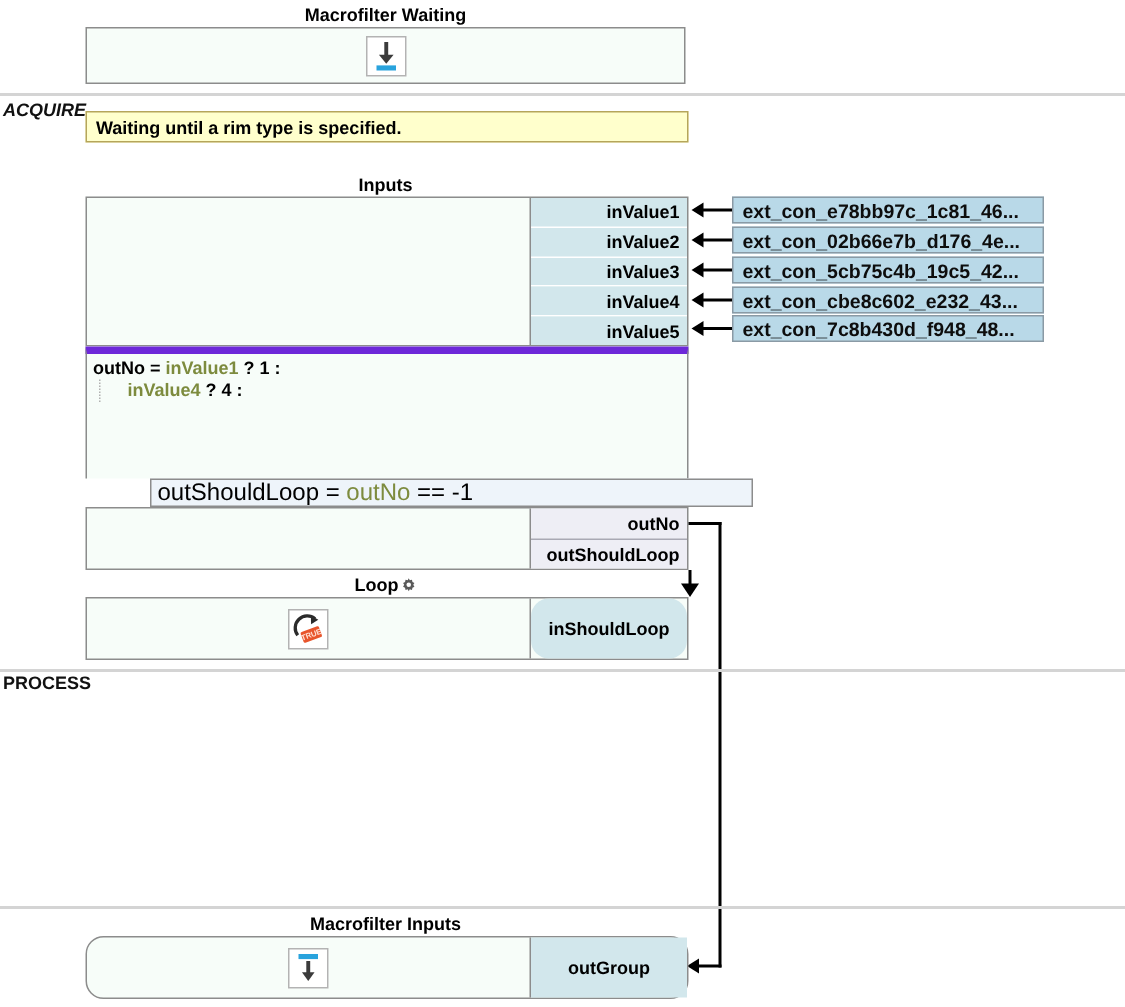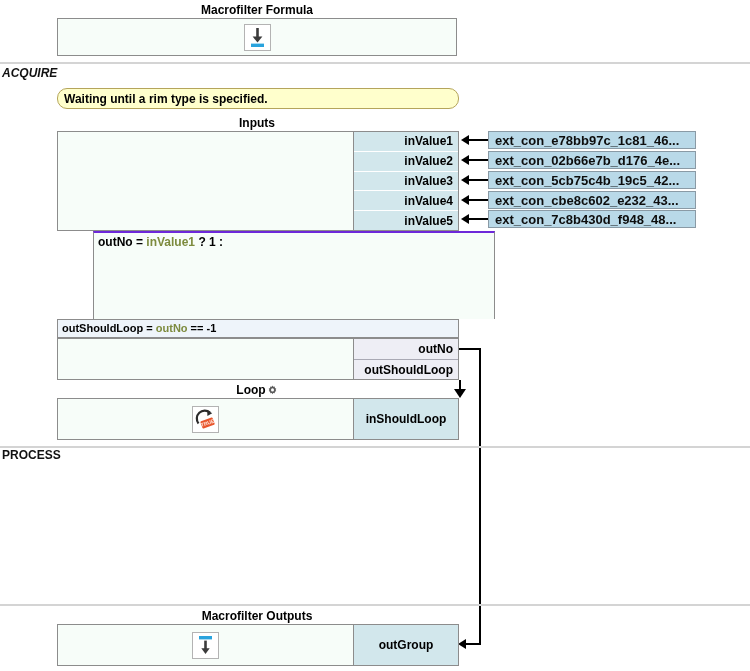--- a/index.html
+++ b/index.html
@@ -124,40 +124,40 @@
     font-weight: bold;
     color: #000000;
     white-space: nowrap;
   }
 
   
   .formula-code {
     position: absolute;
     box-sizing: border-box;
     background: #f7fdf9;
-    border-top: 2px solid #6d28d9;
+    border-top: 5px solid #6d28d9;
     border-left: 1px solid #8c8c8c;
     border-right: 1px solid #8c8c8c;
     font-size: 12px;
     font-weight: bold;
     padding: 2px 0 2px 4px;
     line-height: 15px;
     white-space: nowrap;
-    margin-left: 36px;
   }
   .formula-foot {
     position: absolute;
     box-sizing: border-box;
     background: #eef4fa;
     border: 1px solid #8c8c8c;
-    font-size: 11px;
-    font-weight: bold;
+    font-size: 16px;
+    font-weight: normal;
     padding: 1px 0 1px 4px;
     line-height: 15px;
     white-space: nowrap;
+    margin-left: 43px;
   }
   .code-line { height: 15px; }
   .code-line.indent {
     padding-left: 18px;
     border-left: 1px dotted #b0b0b0;
     margin-left: 4px;
   }
   .tok-var { color: #7d8b3e; }
   .tok-plain { color: #000000; }
 
@@ -192,38 +192,38 @@
     position: absolute;
     width: 0; height: 0;
     border-left: 6px solid transparent;
     border-right: 6px solid transparent;
     border-top: 9px solid #000000;
   }
 </style>
 </head>
 <body>
 
-<div class="block-title" style="left:57px; top:3px; width:400px;">Macrofilter Formula</div>
+<div class="block-title" style="left:57px; top:3px; width:400px;">Macrofilter Waiting</div>
 
 <div class="block" style="left:57px; top:18px; width:400px; height:38px;">
   <div class="block-body">
     <div class="icon-box">
       <svg width="19" height="21" viewBox="0 0 19 21" aria-hidden="true">
         <path d="M9.5 1 L9.5 11" stroke="#3b3b3b" stroke-width="2.6" fill="none"></path>
         <path d="M4.6 9.5 L9.5 15.5 L14.4 9.5 Z" fill="#3b3b3b"></path>
         <rect x="3" y="16.6" width="13" height="3.4" fill="#29a3dd"></rect>
       </svg>
     </div>
   </div>
 </div>
 
 <div class="section-rule" style="top:62px;"></div>
 <div class="section-label" style="left:2px; top:66px;font-style:italic;">ACQUIRE</div>
 
-<div class="warnbar" style="left:57px; top:88px; width:402px; height:21px;border-radius:10px;">Waiting until a rim type is specified.</div>
+<div class="warnbar" style="left:57px; top:74px; width:402px; height:21px;">Waiting until a rim type is specified.</div>
 
 <div class="block-title" style="left:57px; top:116px; width:400px;">Inputs</div>
 
 <div class="block" style="left:57px; top:131px; width:402px; height:100px;">
   <div class="block-body"></div>
   <div class="ports-col" style="width:104px;">
     <div class="port in" style="height:20px;">inValue1</div>
     <div class="port in" style="height:20px;">inValue2</div>
     <div class="port in" style="height:20px;">inValue3</div>
     <div class="port in" style="height:20px;">inValue4</div>
@@ -247,20 +247,23 @@
 <div class="conn conn-h" style="left:468px; top:199px; width:22px;"></div>
 <div class="extcon" style="left:488px; top:191px; width:208px; height:18px;">ext_con_cbe8c602_e232_43...</div>
 
 <div class="arrow-left" style="left:461px; top:214px;"></div>
 <div class="conn conn-h" style="left:468px; top:218px; width:22px;"></div>
 <div class="extcon" style="left:488px; top:210px; width:208px; height:18px;">ext_con_7c8b430d_f948_48...</div>
 
 <div class="formula-code" style="left:57px; top:231px; width:402px; height:88px;">
   <div class="code-line">
     <span class="tok-plain">outNo </span><span class="tok-plain">= </span><span class="tok-var">inValue1</span><span class="tok-plain"> ? 1 :</span>
+  </div>
+  <div class="code-line indent">
+    <span class="tok-var">inValue4</span><span class="tok-plain"> ? 4 :</span>
   </div>
 </div>
 
 <div class="formula-foot" style="left:57px; top:319px; width:402px; height:19px;">
   <span class="tok-plain">outShouldLoop </span><span class="tok-plain">= </span><span class="tok-var">outNo</span><span class="tok-plain"> == -1</span>
 </div>
 
 <div class="block" style="left:57px; top:338px; width:402px; height:42px;">
   <div class="block-body"></div>
   <div class="ports-col" style="width:104px;">
@@ -283,40 +286,40 @@
         <path d="M4.5 16.5 A8 8 0 0 1 16 5.5" stroke="#2b2b2b" stroke-width="2.2" fill="none"></path>
         <path d="M13.2 3.1 L18.2 6.2 L13.4 9.1 Z" fill="#2b2b2b"></path>
         <g transform="rotate(-20 13 16)">
           <rect x="7" y="12.4" width="13" height="7.6" rx="1" fill="#e8552c"></rect>
           <text x="13.5" y="18" font-family="'Liberation Sans',sans-serif" font-size="5.2" font-weight="bold" fill="#ffe2d6" text-anchor="middle">TRUE</text>
         </g>
       </svg>
     </div>
   </div>
   <div class="ports-col" style="width:104px;">
-    <div class="port in in-big" style="height:44px;">inShouldLoop</div>
+    <div class="port in in-big" style="height:44px;border-radius:12px;">inShouldLoop</div>
   </div>
 </div>
 
 <div class="conn conn-v" style="left:459px; top:380px; height:12px;"></div>
 <div class="arrow-down" style="left:454px; top:389px;"></div>
 
 <div class="conn conn-h" style="left:459px; top:348px; width:22px;"></div>
 <div class="conn conn-v" style="left:479px; top:348px; height:297px;"></div>
 <div class="conn conn-h" style="left:466px; top:643px; width:15px;"></div>
 <div class="arrow-left" style="left:458px; top:639px;"></div>
 
 <div class="section-rule" style="top:446px;"></div>
 <div class="section-label" style="left:2px; top:448px;text-align:center;">PROCESS</div>
 
 <div class="section-rule" style="top:604px;"></div>
 
-<div class="block-title" style="left:57px; top:609px; width:400px;">Macrofilter Outputs</div>
-
-<div class="block" style="left:57px; top:624px; width:402px; height:42px;">
+<div class="block-title" style="left:57px; top:609px; width:400px;">Macrofilter Inputs</div>
+
+<div class="block" style="left:57px; top:624px; width:402px; height:42px;border-radius:12px;">
   <div class="block-body">
     <div class="icon-box">
       <svg width="19" height="21" viewBox="0 0 19 21" aria-hidden="true">
         <rect x="3" y="1" width="13" height="3.4" fill="#29a3dd"></rect>
         <path d="M9.5 5.6 L9.5 14.5" stroke="#3b3b3b" stroke-width="2.6" fill="none"></path>
         <path d="M5.3 13.2 L9.5 19 L13.7 13.2 Z" fill="#3b3b3b"></path>
       </svg>
     </div>
   </div>
   <div class="ports-col" style="width:104px;">

